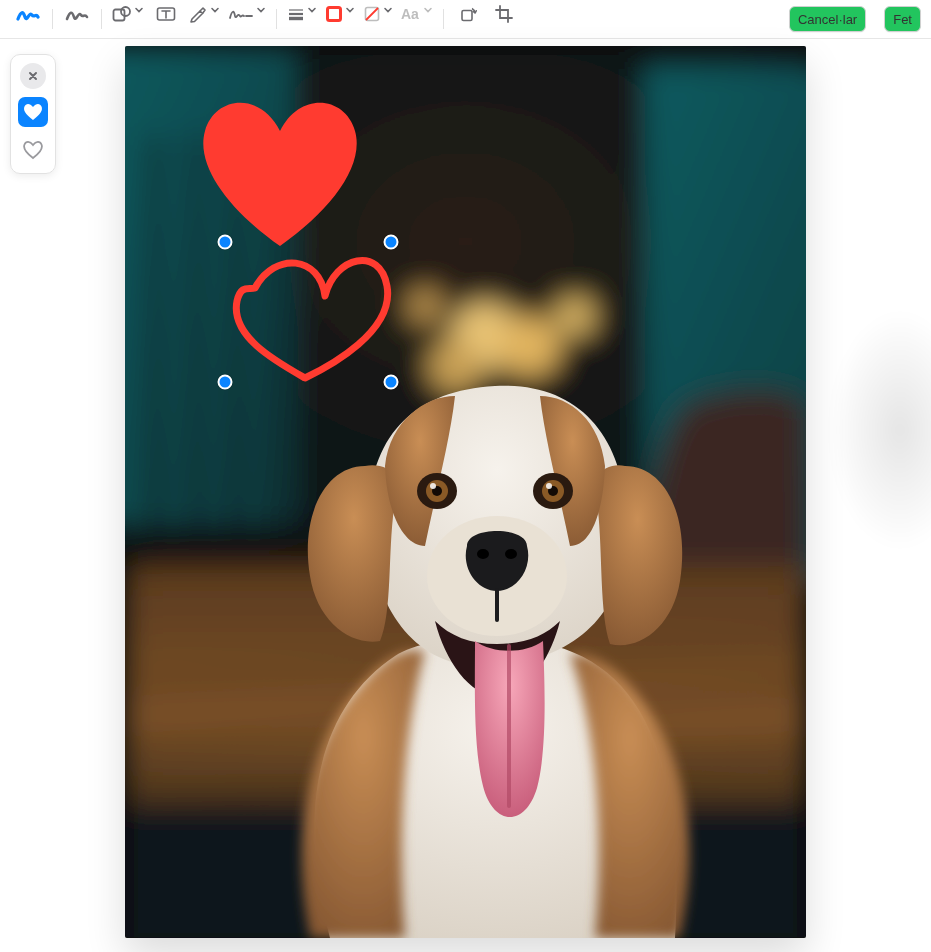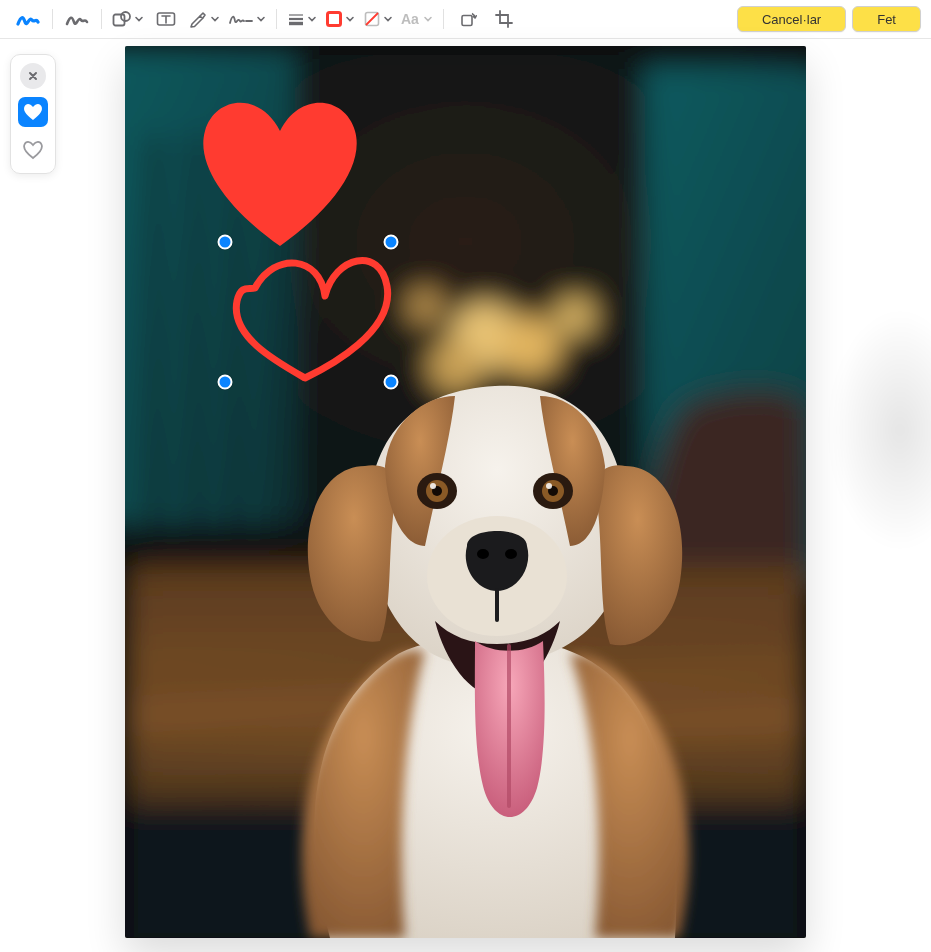--- a/index.html
+++ b/index.html
@@ -1,23 +1,23 @@
 <!DOCTYPE html>
 <html><head>
 <meta charset="utf-8">
 <style>
   html,body{margin:0;padding:0;background:#fff;width:931px;height:952px;overflow:hidden;font-family:-apple-system,BlinkMacSystemFont,"Helvetica Neue",Arial,sans-serif;-webkit-font-smoothing:antialiased;}
   .window{position:relative;width:931px;height:952px;background:#fff;}
   
   .toolbar{display:flex;align-items:center;height:38px;padding:0 10px;border-bottom:1px solid #e6e6e6;}
-  .tbtn{position:relative;display:flex;align-items:center;justify-content:center;height:28px;min-width:28px;padding:0 4px;border-radius:6px;color:#555;}
+  .tbtn{position:relative;display:flex;justify-content:center;height:28px;min-width:28px;padding:0 4px;border-radius:6px;color:#555;}
   .tbtn svg{display:block;}
   .sep{width:1px;height:20px;background:#e1e1e1;margin:0 6px;}
   .chev{margin-left:2px;}
-  .right-btn{margin-left:6px;height:26px;padding:0 24px;border:1px solid #d0d0d0;border-radius:6px;background:#fde047;font-size:13px;color:#333;box-shadow:0 1px 1px rgba(0,0,0,.04);}
+  .right-btn{margin-left:18px;height:26px;padding:0 8px;border:1px solid #d0d0d0;border-radius:6px;background:#22c55e;font-size:13px;color:#333;box-shadow:0 1px 1px rgba(0,0,0,.04);}
   .filler{flex:1;}
   
   .palette{position:absolute;left:10px;top:54px;width:36px;display:flex;flex-direction:column;align-items:center;gap:8px;background:rgba(255,255,255,.7);border:1px solid #e2e2e2;border-radius:10px;padding:8px 4px;box-shadow:0 2px 8px rgba(0,0,0,.08);}
   .pal-item{width:30px;height:30px;display:flex;align-items:center;justify-content:center;border-radius:7px;}
   .pal-item.close{background:#e9e9eb;color:#6b6b6f;width:26px;height:26px;border-radius:13px;}
   .pal-item.active{background:#0a84ff;color:#fff;}
   
   .canvas-wrap{position:absolute;left:125px;top:46px;width:681px;height:892px;box-shadow:0 18px 40px rgba(0,0,0,.14);border-radius:2px;overflow:visible;}
   .canvas-svg{display:block;width:681px;height:892px;border-radius:2px;}
   

